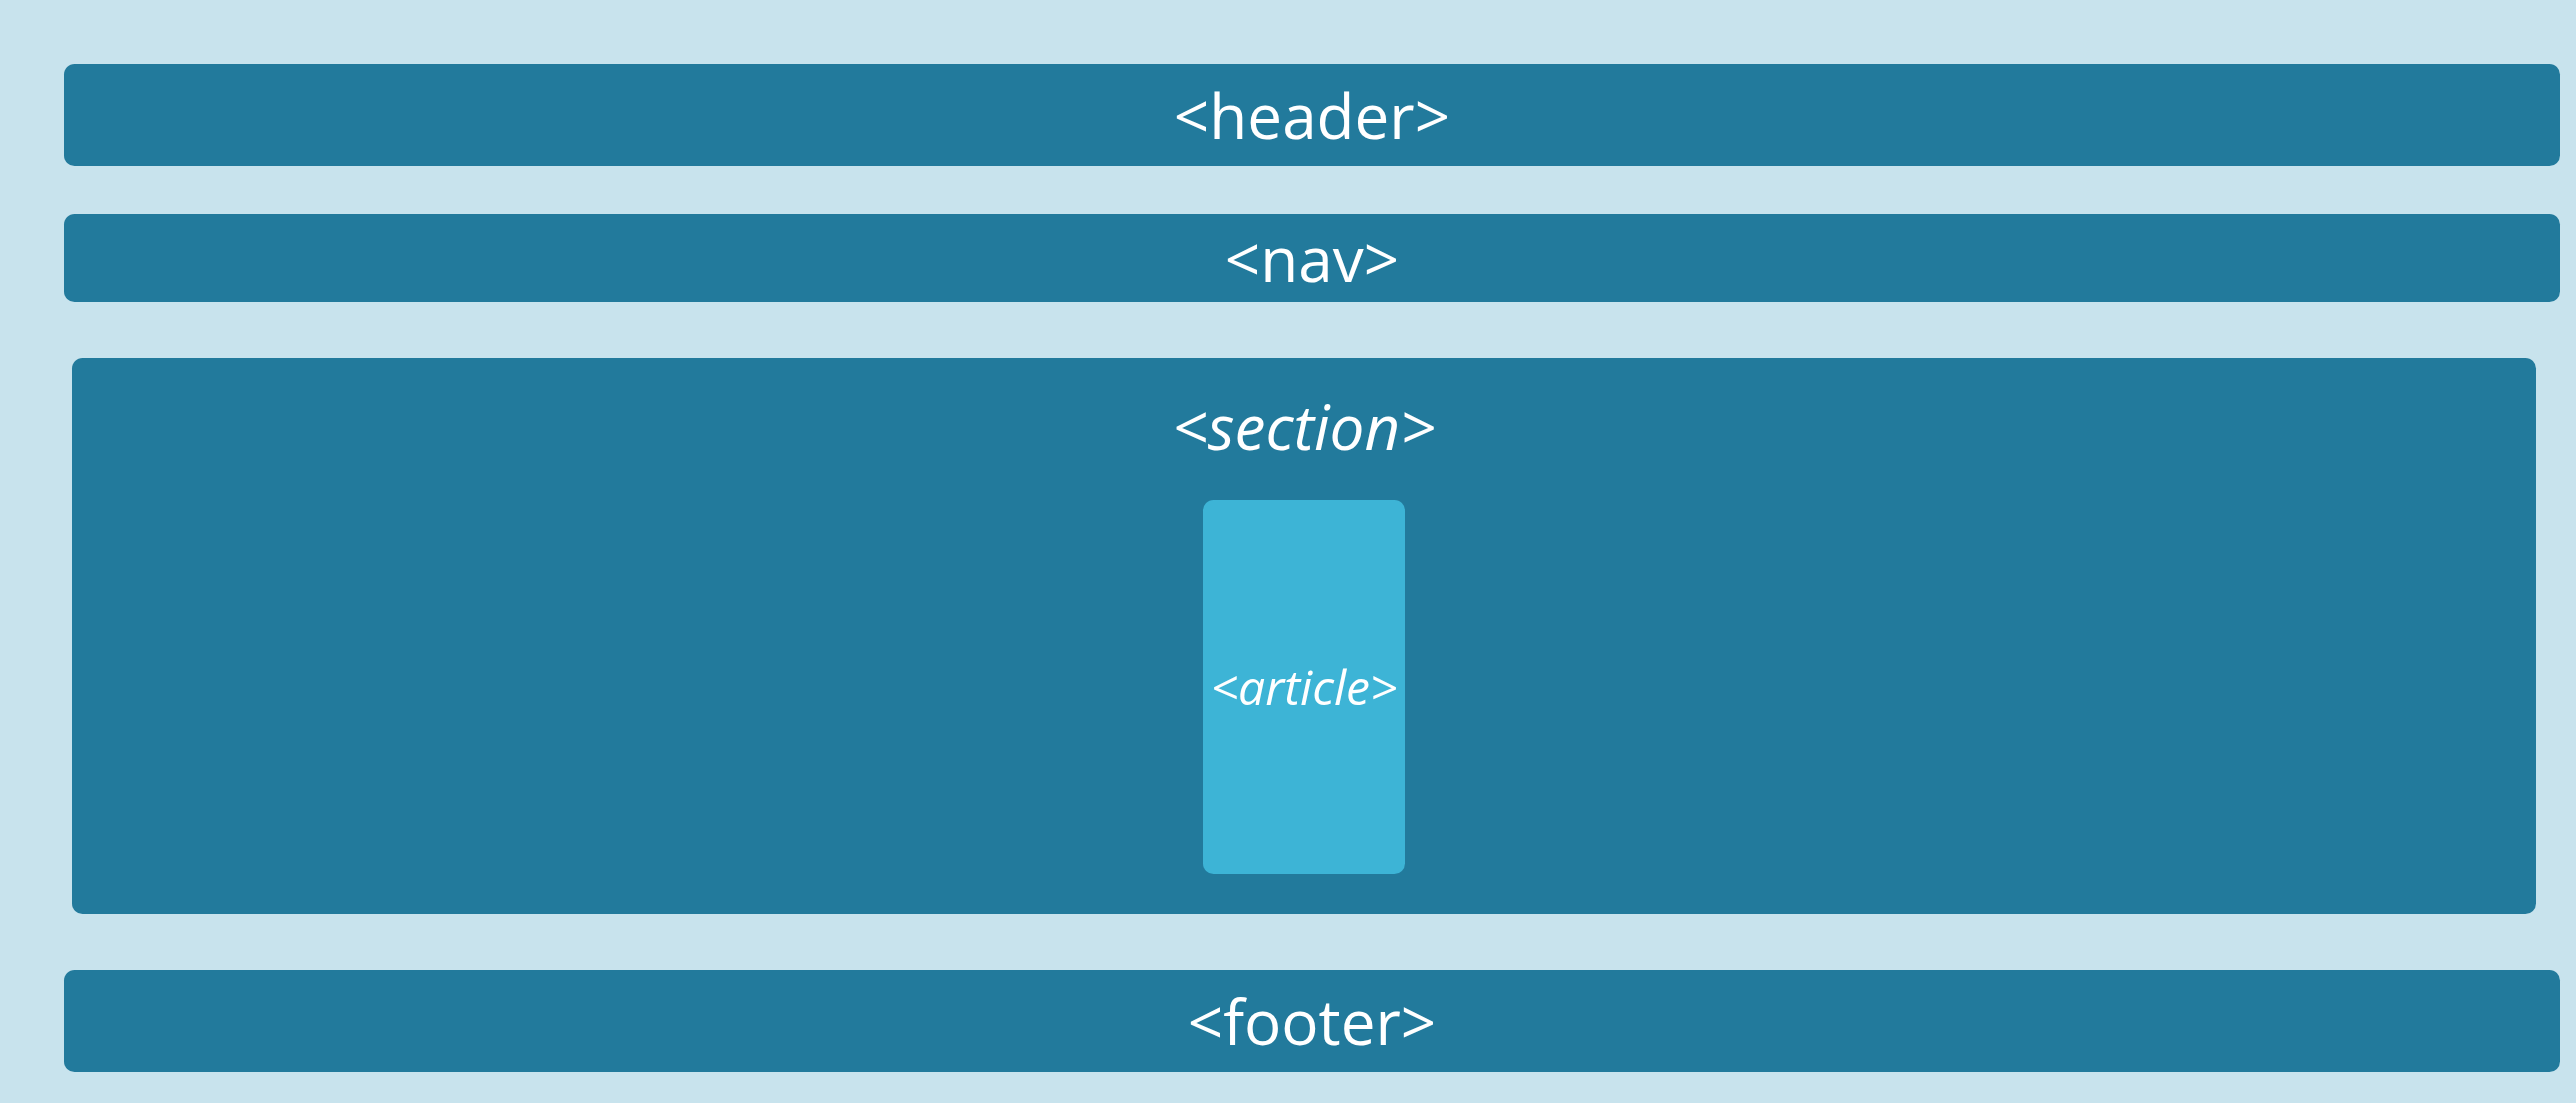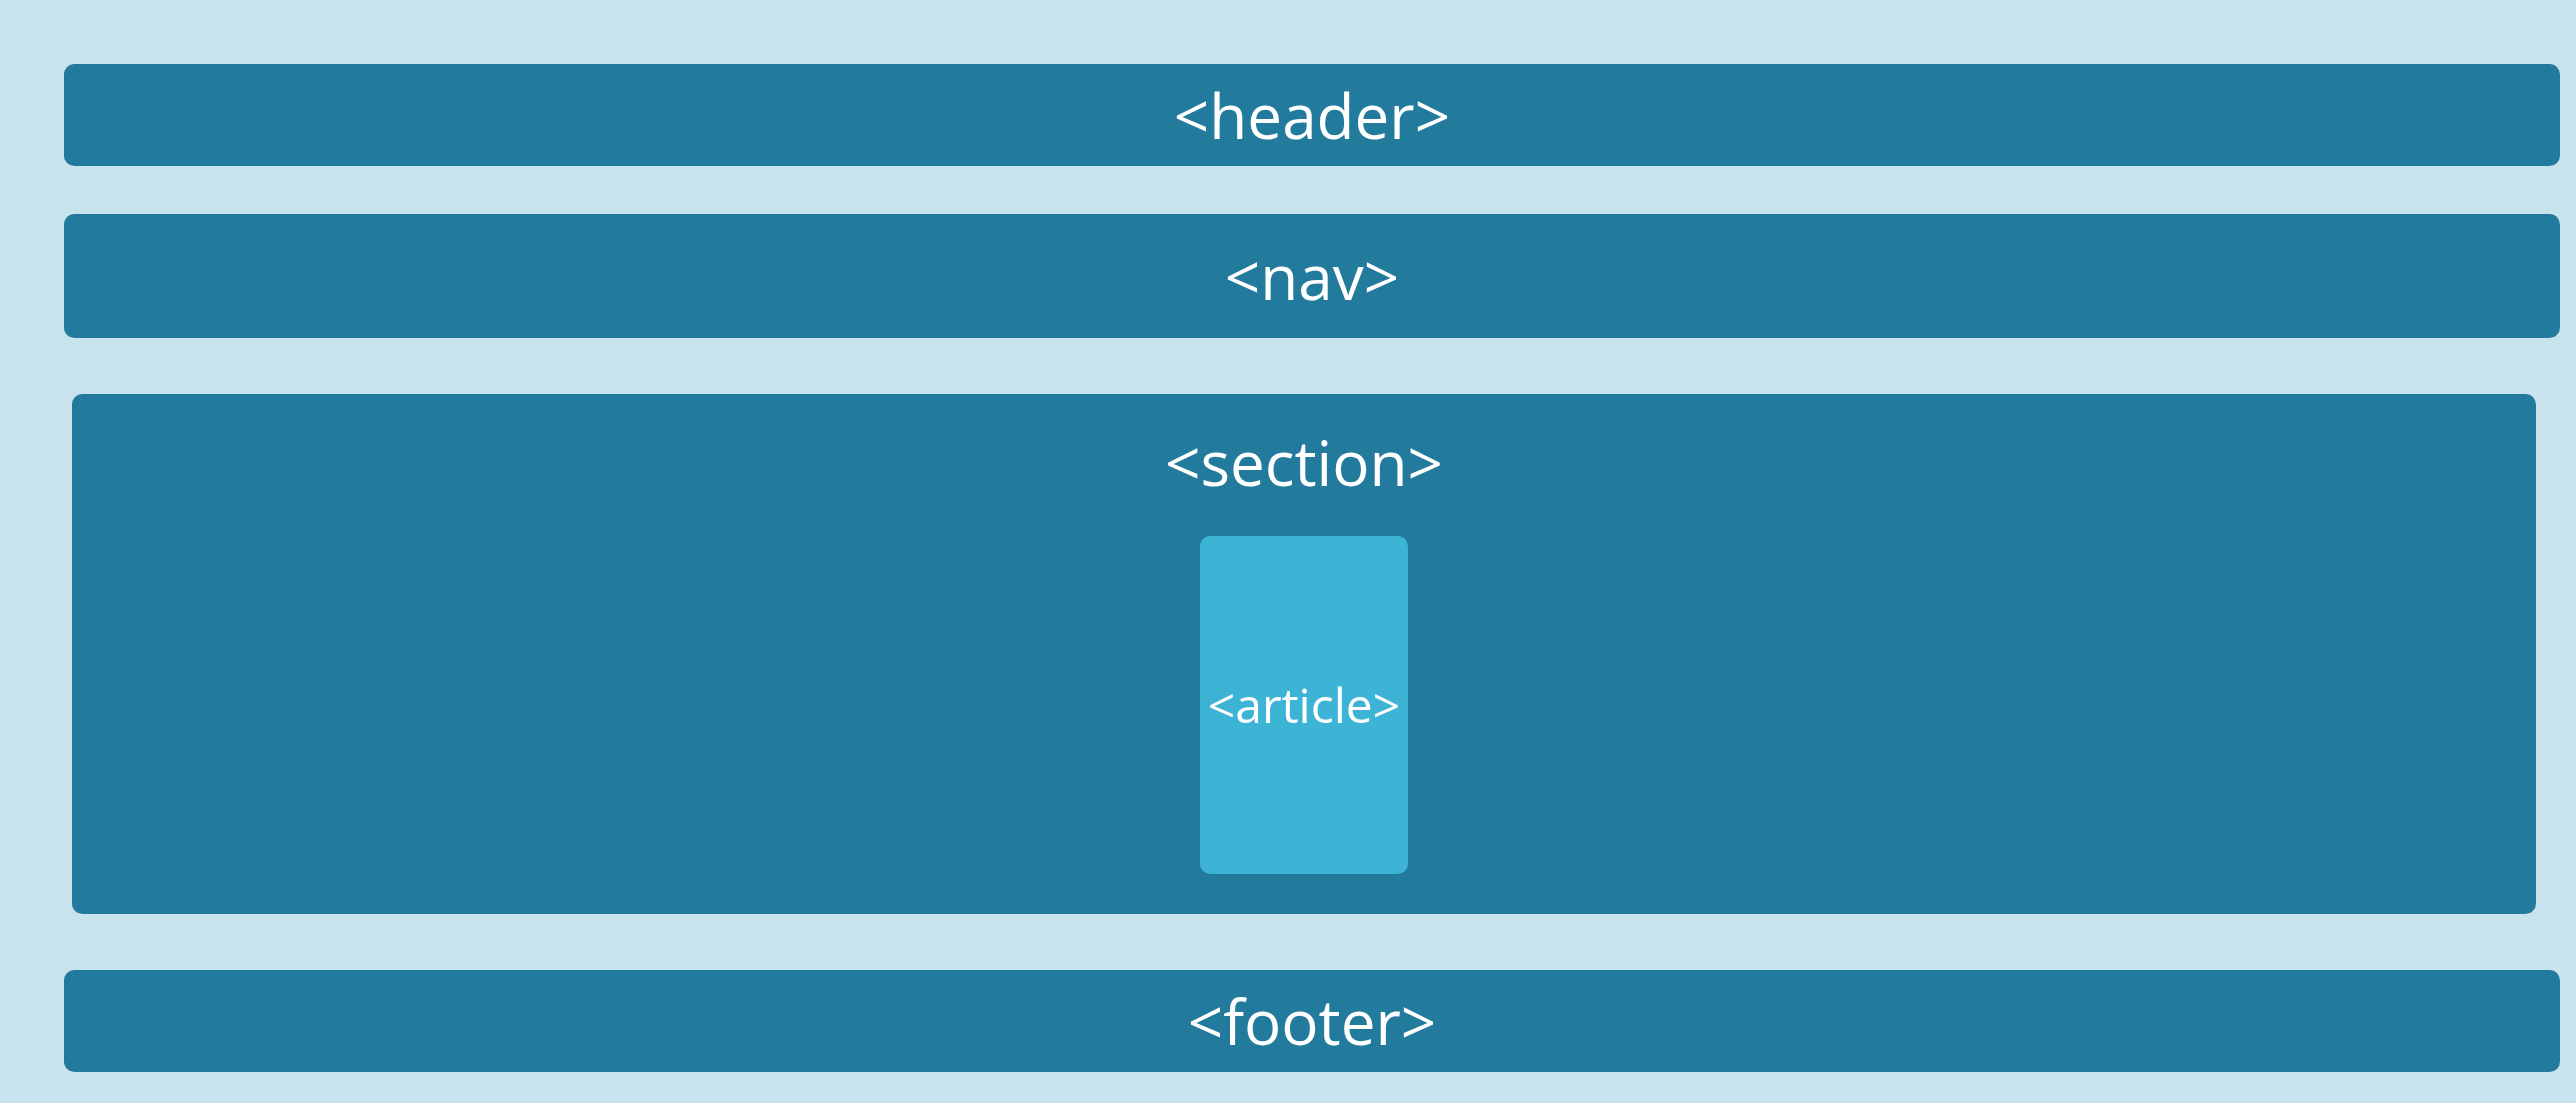--- a/index.html
+++ b/index.html
@@ -24,27 +24,28 @@
       font-size: 62px;
       display: flex;
       align-items: center;
       justify-content: center;
     }
     .header-box {
       height: 102px;
       width: 100%;
     }
     .nav-box {
-      height: 124px;
+      height: 88px;
       width: 100%;
     }
     .middle-row {
       display: flex;
       gap: 20px;
       flex: 1;
+      font-style: italic;
     }
     .section-box {
       flex: 1;
       display: flex;
       flex-direction: column;
       padding: 17.7px 32px 32px 32px;
       justify-content: flex-start;
     }
     .section-label {
       text-align: center;

